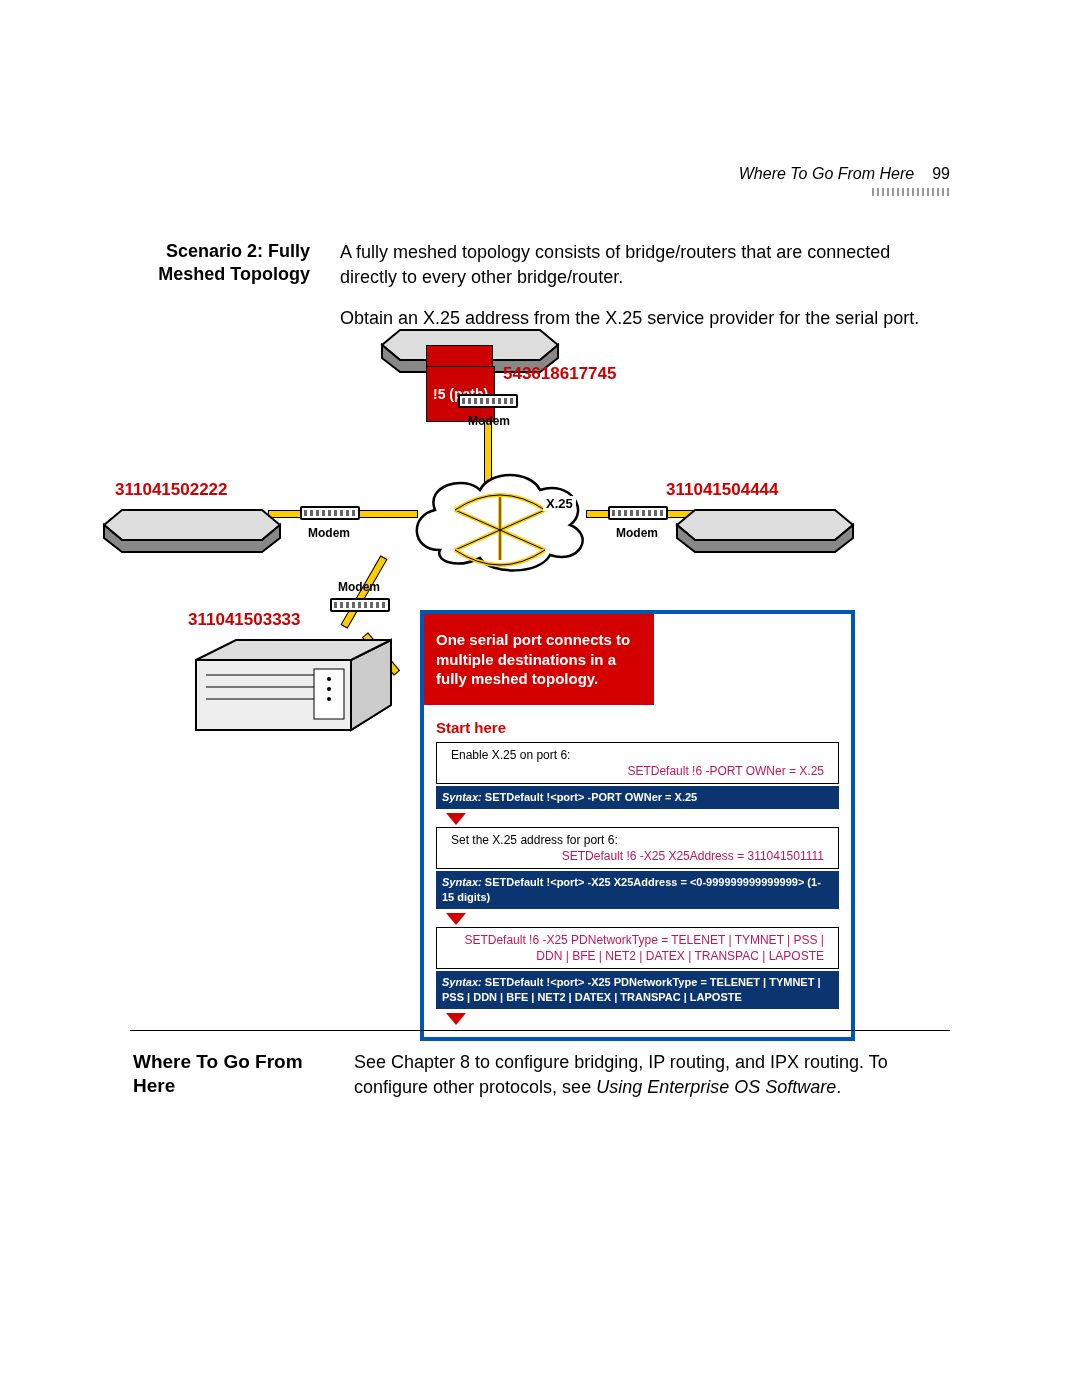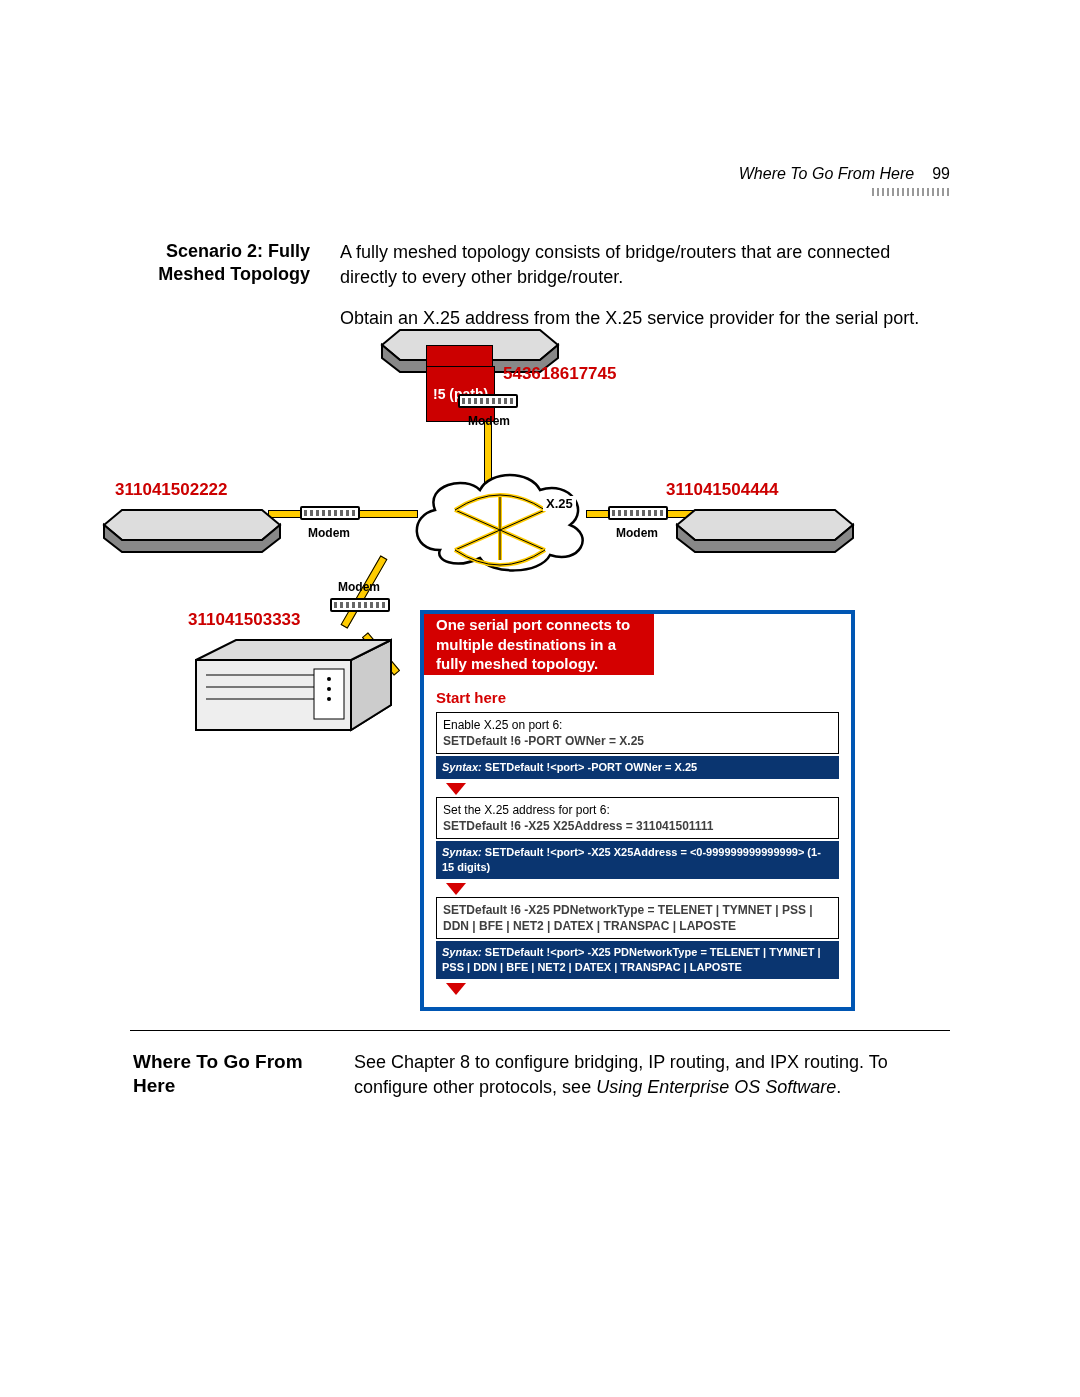--- a/index.html
+++ b/index.html
@@ -120,43 +120,44 @@
     width: 435px;
     border: 4px solid #0056b3;
     background: #fff;
     padding: 0;
   }
   .callout-header {
     background: #d40000;
     color: #fff;
     font-weight: bold;
     font-size: 15px;
-    padding: 1px 12px;
+    padding: 16px 12px;
     width: 230px;
     line-height: 1.3;
   }
   .callout-body {
     padding: 8px 12px 10px;
   }
   .start-here, .done-label {
     color: #d40000;
     font-weight: bold;
     font-size: 15px;
     margin: 6px 0;
   }
   .step-box {
     border: 1px solid #000;
-    padding: 4px 6px;
+    padding: 4px 14px;
     font-size: 12px;
     margin-bottom: 2px;
     line-height: 1.35;
   }
   .step-box .cmd {
-    color: #404040;
-    font-weight: bold;
+    color: #be185d;
+    font-weight: normal;
+    text-align: right;
   }
   .syntax-box {
     background: #0a3570;
     color: #fff;
     font-size: 11px;
     padding: 4px 6px;
     margin-bottom: 6px;
     font-weight: bold;
     font-style: italic;
     line-height: 1.35;

